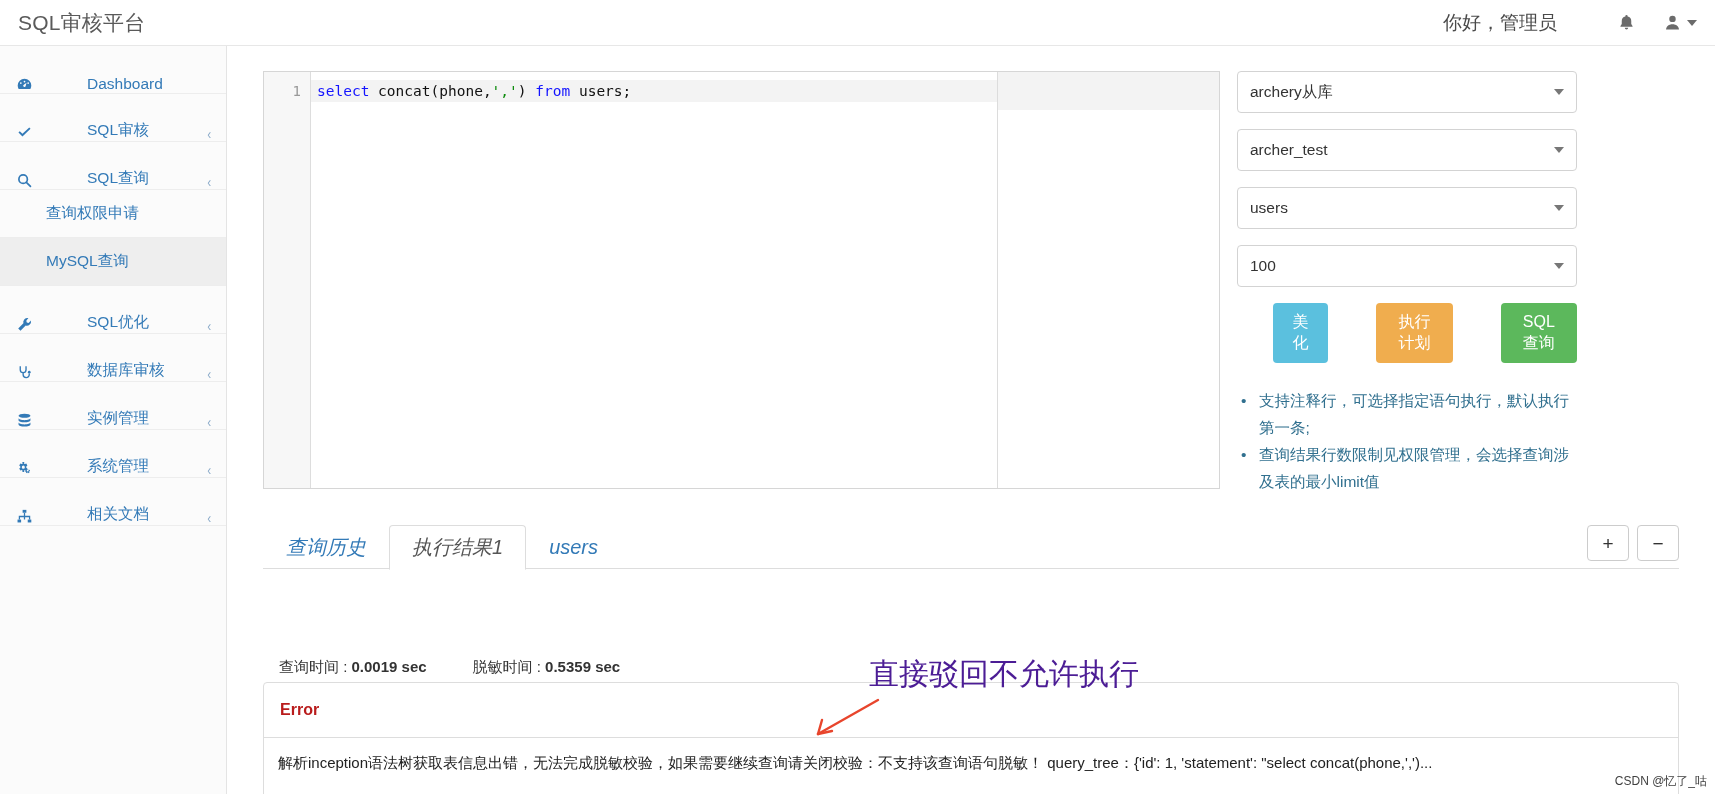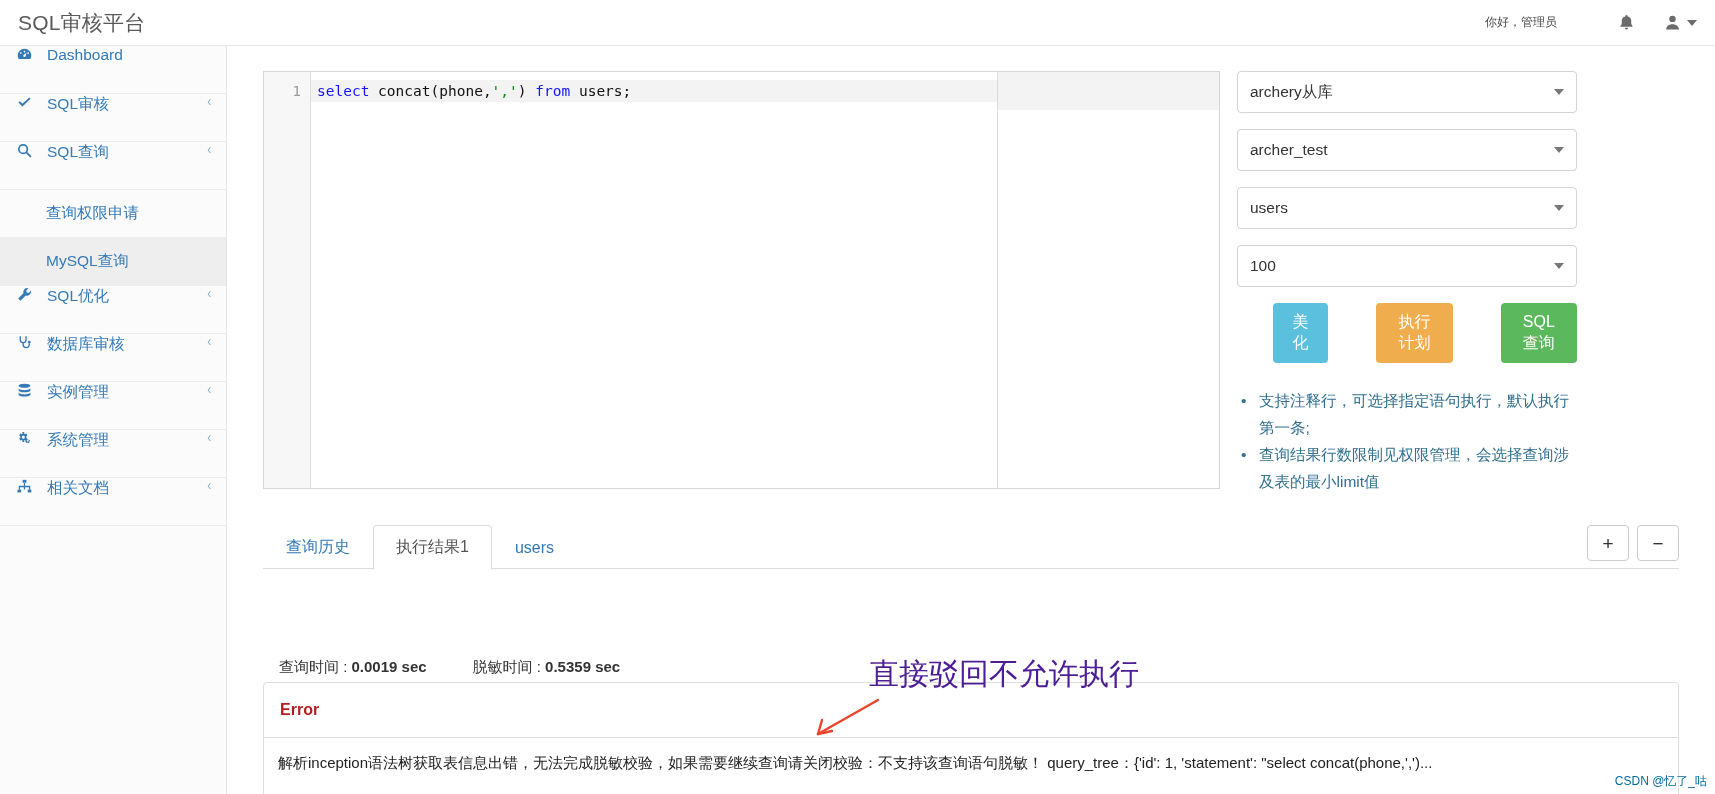--- a/index.html
+++ b/index.html
@@ -20,40 +20,40 @@
     display: flex; align-items: center; justify-content: space-between;
   }
   .brand {
     font-size: 21px; color: #5a5a5a; padding-left: 18px; letter-spacing: .2px;
     font-weight: 400; white-space: nowrap;
   }
   .topbar-right {
     display: flex; align-items: center; gap: 0px; padding-right: 14px;
     color: #555; font-size: 15px;
   }
-  .greeting { margin-right: 46px; color: #4a4a4a; font-size: 12px; }
+  .greeting { margin-right: 46px; color: #4a4a4a; font-size: 19px; }
   .topicon { width: 46px; height: 46px; display: flex; align-items: center; justify-content: center; color: #6b6b6b; }
   .topicon svg { display: block; }
   .caret-down {
     width: 0; height: 0; margin-left: -8px; margin-right: 4px;
     border-left: 5px solid transparent; border-right: 5px solid transparent;
     border-top: 6px solid #6b6b6b;
   }
 
   
   .sidebar {
     position: absolute; top: 46px; left: 0; width: 227px; height: 748px;
     background: #fbfbfb; border-right: 1px solid #e4e4e4;
     font-size: 15.5px;
   }
   .nav-item {
-    position: relative; display: flex; align-items: flex-start;
+    position: relative; display: flex; align-items: flex-end;
     height: 48px; padding-left: 16px; padding-right: 14px;
     color: #337ab7; border-bottom: 1px solid #ededed;
-    background: #fbfbfb; cursor: pointer; white-space: nowrap;
+    background: #fbfbfb; cursor: pointer; white-space: nowrap; gap: 40px;
   }
   .nav-item .ic {
     width: 22px; margin-right: 9px; display: inline-flex;
     align-items: center; justify-content: flex-start; color: #337ab7;
   }
   .nav-item .ic svg { display: block; }
   .nav-item .lbl { flex: 1; }
   .chev {
     color: #8aaac9; font-size: 14px; line-height: 1; transform: scaleX(.85);
   }
@@ -134,23 +134,24 @@
     content: "\2022"; position: absolute; left: 4px; top: 0; color: #31708f;
   }
 
   
   .tabs-row {
     position: absolute; left: 36px; top: 478px; width: 1416px; height: 46px;
     display: flex; align-items: flex-end;
   }
   .tab {
     height: 45px; display: flex; align-items: center; padding: 0 22px;
-    font-size: 16px; color: #337ab7; cursor: pointer;
+    font-size: 20px; color: #337ab7; cursor: pointer;
     border: 1px solid transparent; border-radius: 4px 4px 0 0;
     background: transparent;
+    font-style: italic;
   }
   .tab.active {
     color: #555; background: #fff;
     border-color: #ddd; border-bottom-color: #fff;
   }
   .tabs-line {
     position: absolute; left: 36px; top: 522px; width: 1416px;
     border-bottom: 1px solid #ddd;
   }
   .pm-wrap {
@@ -185,21 +186,21 @@
   }
 
   .annot {
     position: absolute; left: 642px; top: 608px;
     color: #4c1d95; font-size: 30px; white-space: nowrap;
   }
   .annot-arrow { position: absolute; left: 583px; top: 648px; }
 
   .watermark {
     position: absolute; right: 8px; bottom: 4px;
-    font-size: 12px; color: #0369a1;
+    font-size: 12px; color: #404040;
   }
 </style>
 </head>
 <body>
 
 <div id="app">
 
   <div class="topbar">
     <div class="brand">SQL审核平台</div>
     <div class="topbar-right">

